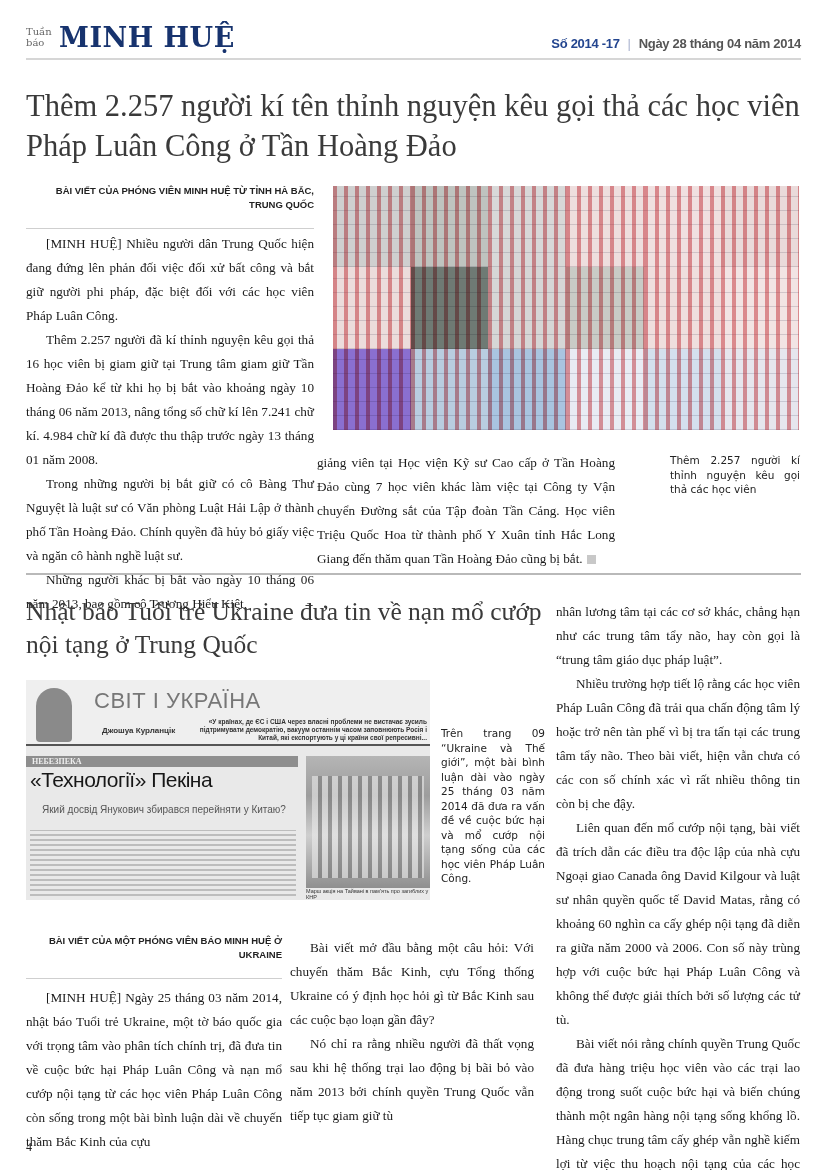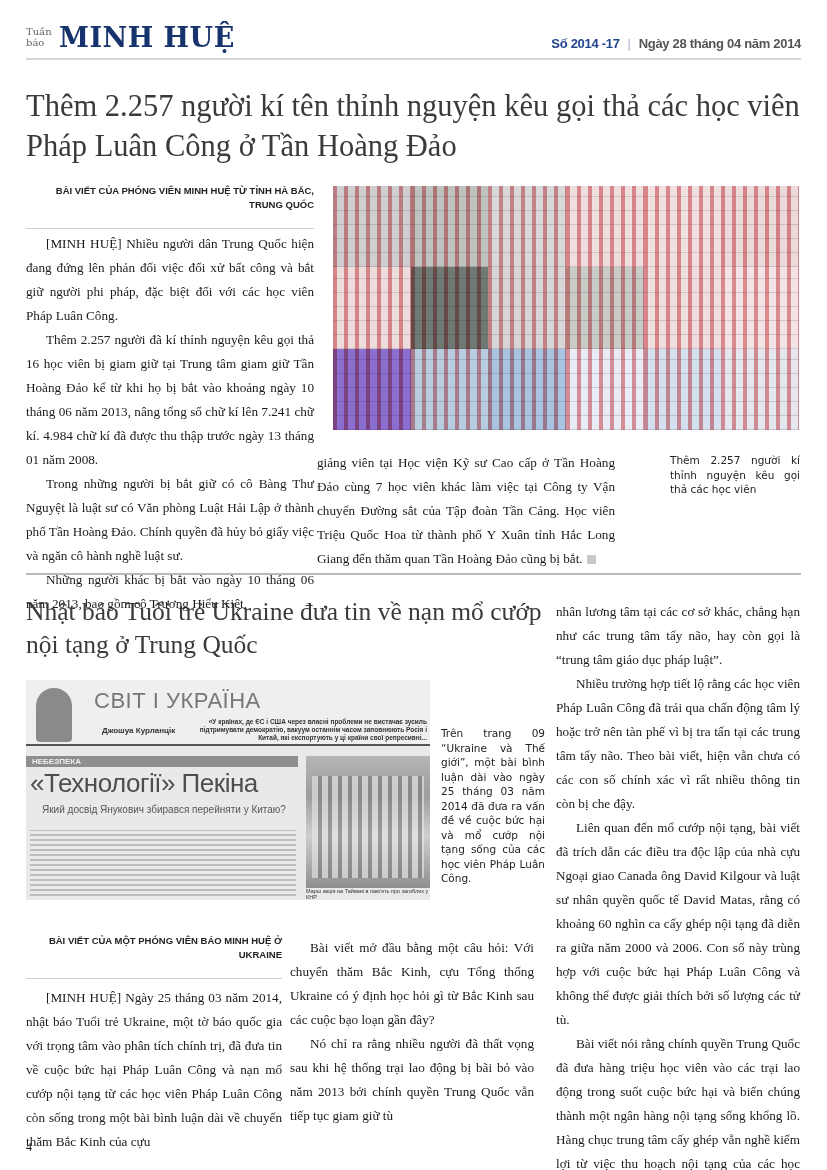--- a/index.html
+++ b/index.html
@@ -34,22 +34,22 @@
   .divider { position: absolute; left: 26px; top: 573px; width: 775px; height: 2px; background: #b9b9b9; }
 
   .headline2 { position: absolute; left: 26px; top: 595px; width: 520px; font-size: 25.5px; line-height: 33px; color: #3a3a3a; font-weight: normal; }
 
   .newspaper { position: absolute; left: 26px; top: 680px; width: 404px; height: 220px; background: #e9e9e9; overflow: hidden; filter: grayscale(1); }
   .np-header { position: absolute; left: 0; top: 0; width: 100%; height: 66px; background: #efefef; border-bottom: 2px solid #555; }
   .np-face { position: absolute; left: 10px; top: 8px; width: 36px; height: 54px; border-radius: 18px 18px 4px 4px; background: #8a8a8a; }
   .np-section { position: absolute; left: 68px; top: 8px; font-family: "Liberation Sans", sans-serif; font-size: 22px; color: #777; letter-spacing: 0.5px; }
   .np-author { position: absolute; left: 68px; top: 46px; font-family: "Liberation Sans", sans-serif; font-size: 8px; font-weight: bold; color: #333; margin-left: 8px; }
   .np-quote { position: absolute; left: 165px; top: 38px; width: 236px; font-family: "Liberation Sans", sans-serif; font-size: 6.5px; line-height: 8px; font-weight: bold; color: #333; text-align: right; }
-  .np-tag { position: absolute; left: 0; top: 76px; width: 272px; height: 11px; background: #8e8e8e; color: #eee; font-family: Liberation Sans, sans-serif; font-size: 8px; font-weight: bold; padding-left: 6px; line-height: 11px; }
-  .np-head { position: absolute; left: 4px; top: 88px; font-family: "Liberation Sans", sans-serif; font-size: 26px; color: #1d4ed8; letter-spacing: -0.5px; }
+  .np-tag { position: absolute; left: 0; top: 76px; width: 272px; height: 11px; background: #8e8e8e; color: #eee; font-family: Liberation Serif, serif; font-size: 8px; font-weight: bold; padding-left: 6px; line-height: 11px; }
+  .np-head { position: absolute; left: 4px; top: 88px; font-family: "Liberation Sans", sans-serif; font-size: 21px; color: #0f172a; letter-spacing: -0.5px; }
   .np-sub { position: absolute; left: 16px; top: 124px; font-family: Liberation Sans, sans-serif; font-size: 10px; color: #555; }
   .np-lines { position: absolute; left: 4px; top: 150px; width: 266px; height: 66px; background-image: repeating-linear-gradient(0deg, #bdbdbd 0 2px, transparent 2px 5px); }
   .np-photo { position: absolute; left: 280px; top: 76px; width: 124px; height: 132px; background: linear-gradient(180deg, #b5b5b5 0%, #9d9d9d 30%, #cfcfcf 60%, #8f8f8f 100%); }
   .np-photo::after { content: ""; position: absolute; inset: 20px 6px 10px 6px; background-image: repeating-linear-gradient(90deg, #eaeaea 0 6px, #7a7a7a 6px 10px); opacity: 0.6; }
   .np-photo-cap { position: absolute; left: 280px; top: 208px; width: 124px; font-family: "Liberation Sans", sans-serif; font-size: 5.5px; color: #333; }
 
   .page-num { position: absolute; left: 26px; top: 1140px; font-size: 12px; color: #222; }
 </style>
 </head>
 <body>

